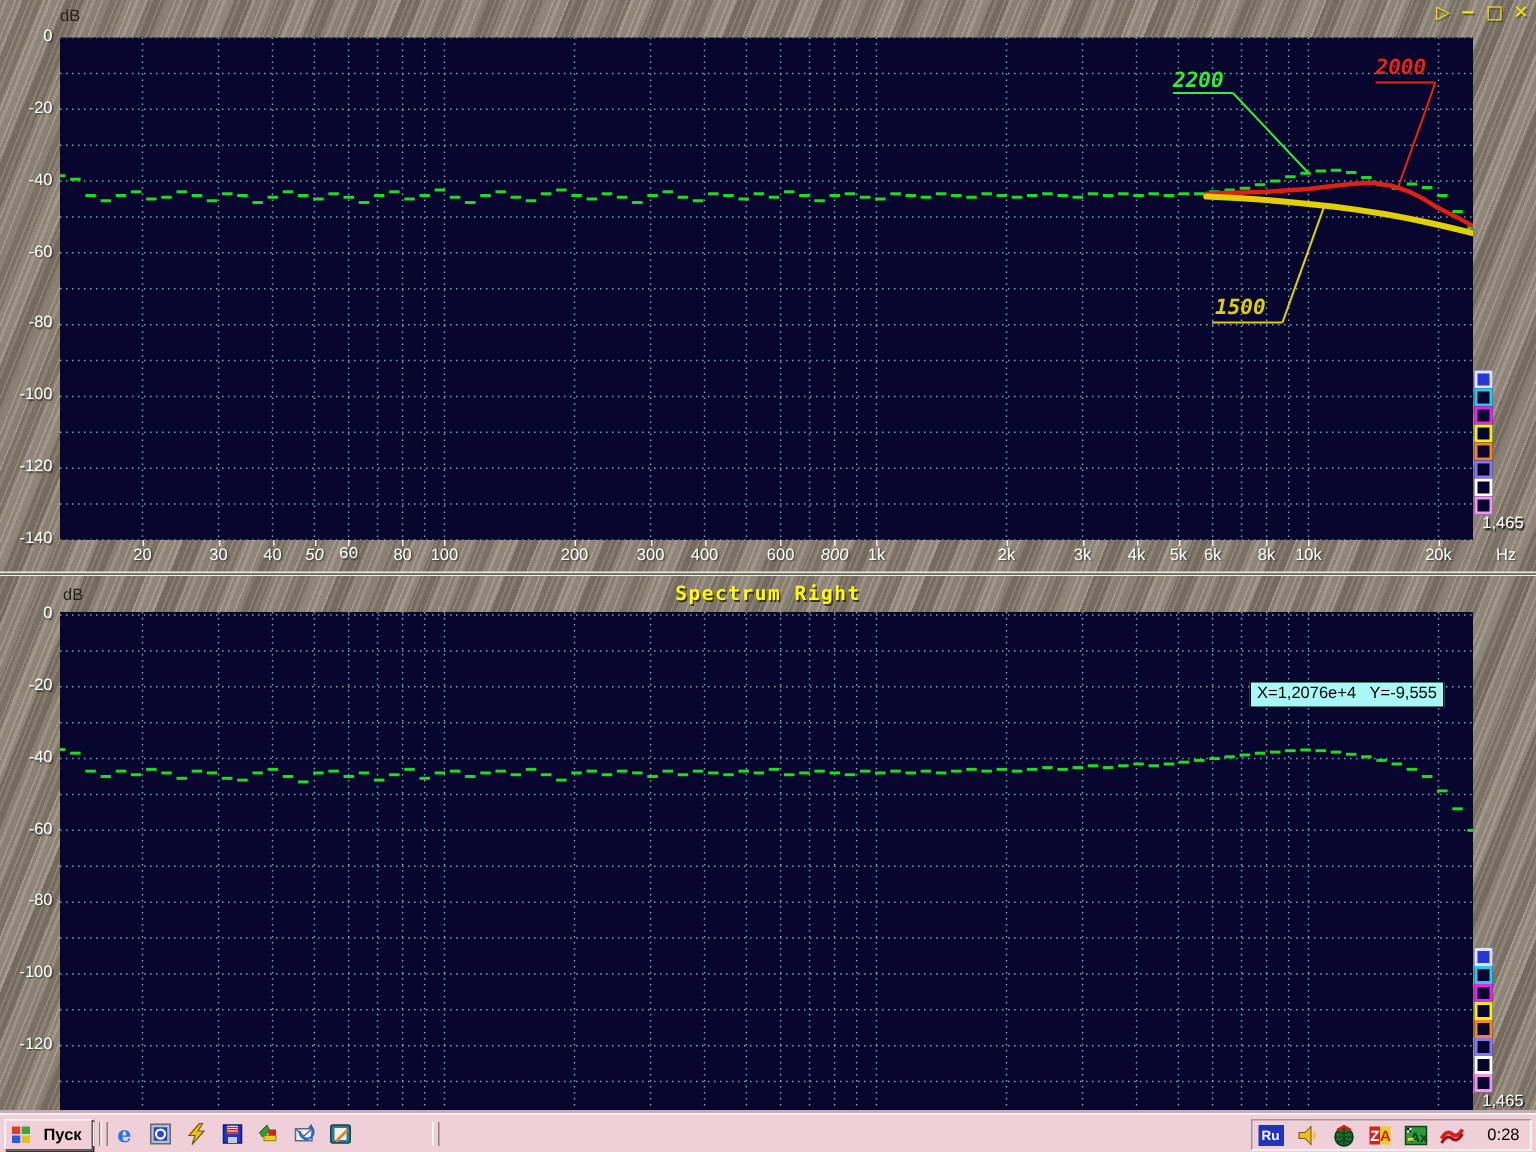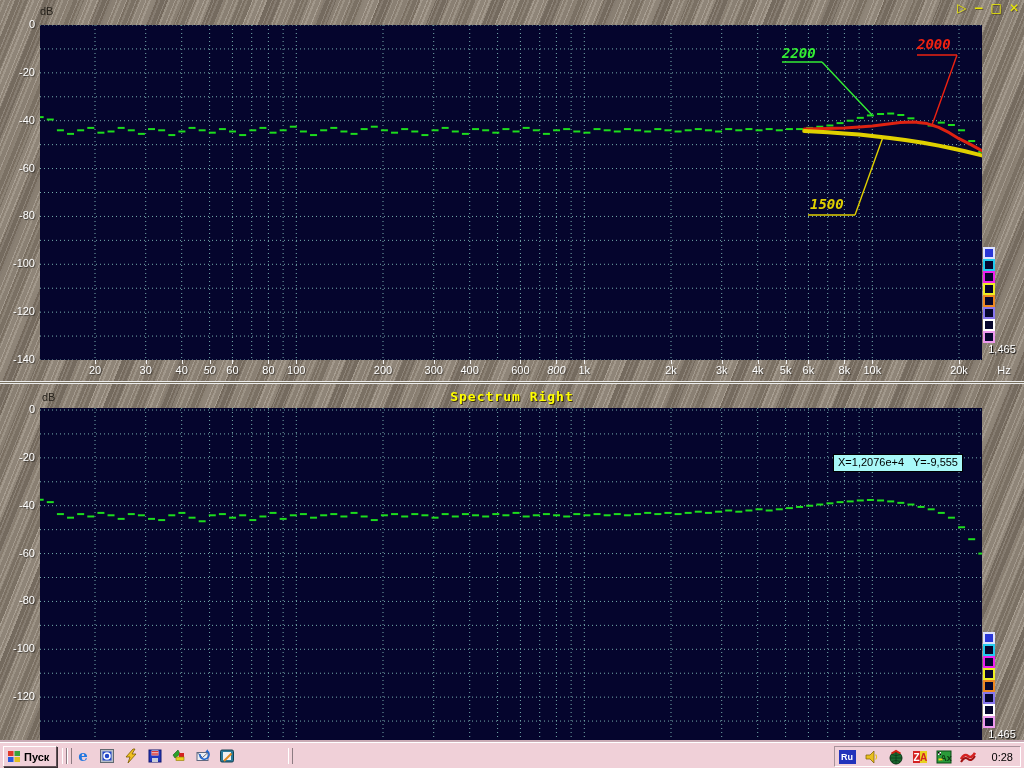--- a/index.html
+++ b/index.html
@@ -33,21 +33,21 @@
   .sw{width:8px;height:8px;border:2px solid #fff;background:#05052d;margin:0 0 0 0;cursor:pointer;}
   .sw + .sw{margin-top:0px;}
   .reslab{position:absolute;left:980px;width:44px;text-align:center;font-size:11px;
     color:#ffffff;text-shadow:1px 1px 1px #000;}
   .tooltip{position:absolute;left:833px;top:454px;height:14px;padding:1px 4px;
     background:#a8f8f8;border:1px solid #000;color:#000;font-size:11px;white-space:pre;z-index:4;}
   
   .taskbar{position:absolute;left:0;top:742px;width:1024px;height:26px;background:#f0d0d8;
     border-top:1px solid #ffffff;box-shadow:0 -2px 0 #c9abb5;z-index:10;}
   .start{position:absolute;left:3px;top:3px;height:19px;padding:0 7px 0 3px;display:flex;
-    align-items:center;gap:3px;background:#f0d0d8;border:1px solid;
+    align-items:center;gap:8px;background:#f0d0d8;border:1px solid;
     border-color:#ffffff #5f5156 #5f5156 #ffffff;box-shadow:1px 1px 0 #3a3034;
     font-weight:bold;font-size:11px;color:#000;cursor:pointer;}
   .grip{position:absolute;top:5px;width:3px;height:16px;
     border-left:1px solid #ffffff;border-right:1px solid #8d7b82;}
   .ql{position:absolute;top:4px;width:19px;height:18px;display:flex;align-items:center;
     justify-content:center;cursor:pointer;}
   .tray{position:absolute;right:3px;top:3px;height:19px;display:flex;align-items:center;
     gap:8px;padding:0 2px 0 4px;border:1px solid;border-color:#a8929a #ffffff #ffffff #a8929a;}
   .lang{width:17px;height:14px;background:#2233bb;color:#fff;font-weight:bold;font-size:9px;
     display:flex;align-items:center;justify-content:center;cursor:pointer;}
@@ -243,21 +243,21 @@
   <div class="xaxis" id="xaxis0">
       <div class="xtick" style="left: 95px;"></div>
       <div class="xlab" style="left: 95px;">20</div>
       <div class="xtick" style="left: 145.714px;"></div>
       <div class="xlab" style="left: 145.714px;">30</div>
       <div class="xtick" style="left: 181.697px;"></div>
       <div class="xlab" style="left: 181.697px;">40</div>
       <div class="xtick" style="left: 209.607px;"></div>
       <div class="xlab" style="left: 209.607px; font-style: italic;">50</div>
       <div class="xtick" style="left: 232.411px;"></div>
-      <div class="xlab" style="left: 232.411px;">60</div>
+      <div class="xlab" style="left: 232.411px; font-family: Liberation Mono, monospace;">60</div>
       <div class="xtick" style="left: 268.393px;"></div>
       <div class="xlab" style="left: 268.393px;">80</div>
       <div class="xtick" style="left: 296.303px;"></div>
       <div class="xlab" style="left: 296.303px;">100</div>
       <div class="xtick" style="left: 383px;"></div>
       <div class="xlab" style="left: 383px;">200</div>
       <div class="xtick" style="left: 433.714px;"></div>
       <div class="xlab" style="left: 433.714px;">300</div>
       <div class="xtick" style="left: 469.697px;"></div>
       <div class="xlab" style="left: 469.697px;">400</div>

